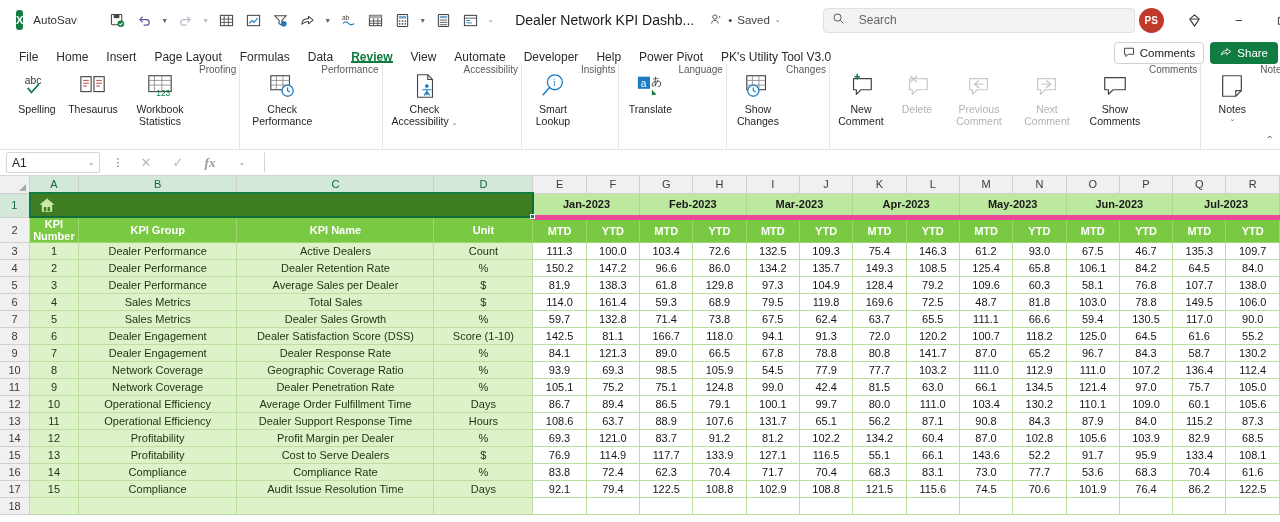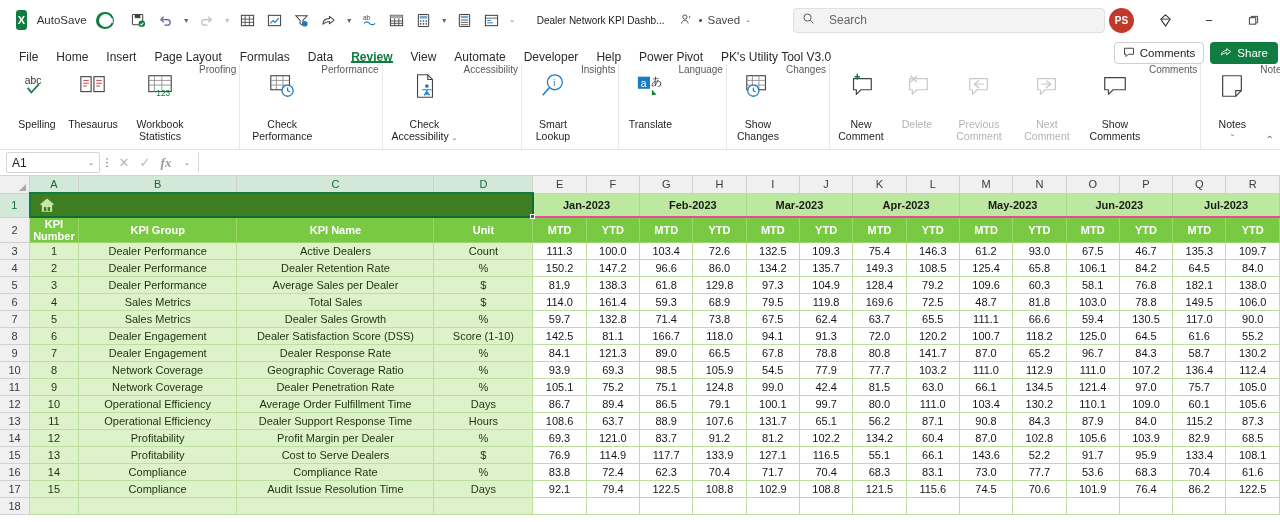--- a/index.html
+++ b/index.html
@@ -33,21 +33,21 @@
   .toggle span.t-txt { position: absolute; left: 5px; top: 3px; letter-spacing: .2px;}
   .toggle .knob { position: absolute; right: 2px; top: 2px; width: 13px; height: 13px;
     border-radius: 50%; background: #fff; }
   .qat { display: flex; align-items: center; gap: 1px; margin-left: 8px; }
   .qat-btn {
     width: 26px; height: 26px; display: flex; align-items: center; justify-content: center;
     border-radius: 3px; color: #444;
   }
   .qat-btn.small { width: 13px; }
   .caret { font-size: 7px; color: #666; }
-  .doc-title { font-size: 10px; color: #1a1a1a; margin-left: 14px; white-space: nowrap; }
+  .doc-title { font-size: 14px; color: #1a1a1a; margin-left: 14px; white-space: nowrap; }
   .saved-wrap { display: flex; align-items: center; gap: 5px; margin-left: 12px; font-size: 11.5px; color: #444; }
   .search-box {
     flex: 0 0 auto; width: 312px; height: 25px; margin-left: 38px;
     background: #f3f3f3; border: 1px solid #e0e0e0; border-radius: 4px;
     display: flex; align-items: center; padding: 0 8px; gap: 14px;
   }
   .search-box input {
     border: none; outline: none; background: transparent; font-size: 12px;
     width: 100%; font-family: "Liberation Sans", sans-serif; color:#333;
   }
@@ -95,28 +95,28 @@
   .rgroup-label {
     text-align: center; font-size: 10px; color: #5a5a5a; padding-bottom: 3px; height: 14px;
   }
   .ritem {
     width: 56px; display: flex; flex-direction: column; align-items: center;
     padding: 2px 1px 0; border-radius: 3px; text-align: center;
   }
   .ritem.wide { width: 68px; }
   .ritem.w80 { width: 78px; }
   .ritem .r-ico { height: 32px; display: flex; align-items: center; justify-content: center; }
-  .ritem .r-lbl { font-size: 10.5px; line-height: 12px; color: #1f1f1f; margin-top: 16px; }
+  .ritem .r-lbl { font-size: 10.5px; line-height: 12px; color: #1f1f1f; margin-top: 1px; }
   .ritem.disabled .r-lbl { color: #b3b3b3; }
   .ribbon-collapse { position: absolute; right: 6px; bottom: 4px; font-size: 10px; color: #666; }
 
   
   .formulabar {
     height: 26px; min-height: 26px; display: flex; align-items: center;
-    background: #fff; padding: 1px 4px 1px 6px; gap: 1px; border-bottom: 1px solid #d4d4d4;
+    background: #fff; padding: 1px 4px 1px 6px; gap: 12px; border-bottom: 1px solid #d4d4d4;
   }
   .namebox {
     width: 94px; height: 21px; border: 1px solid #d6d6d6; border-radius: 2px;
     display: flex; align-items: center; padding: 0 5px; font-size: 12px; background:#fff;
   }
   .namebox .nb-val { flex: 1; }
   .fb-btn { width: 20px; height: 22px; display: flex; align-items: center; justify-content: center; color: #b6b6b6; font-size: 13px; }
   .fb-dots { width: 12px; text-align: center; color: #555; font-size: 11px; }
   .fx { font-style: italic; font-family: "Liberation Serif", serif; font-weight: bold; font-size: 13px; color: #999; }
   .fb-input {
@@ -150,21 +150,21 @@
     border: 2px solid #0f6b37; border-right-width: 2px;
   }
   .home-ico { position: absolute; left: 6px; top: 2px; }
   
   .hdr2 {
     background: #7ac943; color: #ffffff; font-weight: bold; font-size: 11px;
     text-align: center; height: 18px; border-right: 1px solid #9ad66b; border-bottom: 1px solid #9ad66b;
   }
   .monthcell {
     background: #bde8a0; color: #1a1a1a; font-weight: bold; font-size: 11px;
-    text-align: center; height: 24px; border-right: 1px solid #a8d98c; border-bottom: 2px solid #ec4899;
+    text-align: center; height: 24px; border-right: 1px solid #a8d98c; border-bottom: 5px solid #ec4899;
   }
   .datacell {
     background: #ddf2c8; color: #1f3010; font-size: 11px; height: 17px;
     border-right: 1px solid #bcdfa0; border-bottom: 1px solid #bcdfa0;
     text-align: center; padding: 0 3px; overflow: hidden; white-space: nowrap;
   }
   .numcell {
     background: #ffffff; color: #161616; font-size: 11px; height: 17px;
     border-right: 1px solid #bcdfa0; border-bottom: 1px solid #bcdfa0;
     text-align: center; padding: 0 3px; overflow: hidden; white-space: nowrap;
@@ -772,21 +772,21 @@
             <td class="numcell">61.8</td>
             <td class="numcell">129.8</td>
             <td class="numcell">97.3</td>
             <td class="numcell">104.9</td>
             <td class="numcell">128.4</td>
             <td class="numcell">79.2</td>
             <td class="numcell">109.6</td>
             <td class="numcell">60.3</td>
             <td class="numcell">58.1</td>
             <td class="numcell">76.8</td>
-            <td class="numcell">182.1</td>
+            <td class="numcell">107.7</td>
             <td class="numcell">138.0</td>
           </tr>
           <tr>
             <td class="rowhdr">6</td>
             <td class="datacell">4</td>
             <td class="datacell">Sales Metrics</td>
             <td class="datacell">Total Sales</td>
             <td class="datacell">$</td>
             <td class="numcell">114.0</td>
             <td class="numcell">161.4</td>

